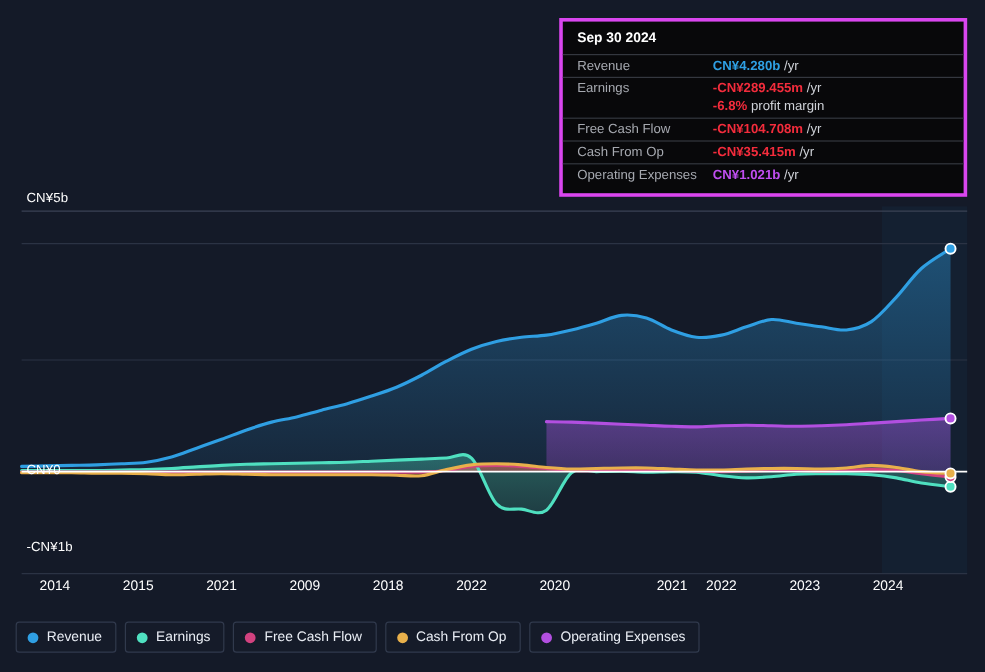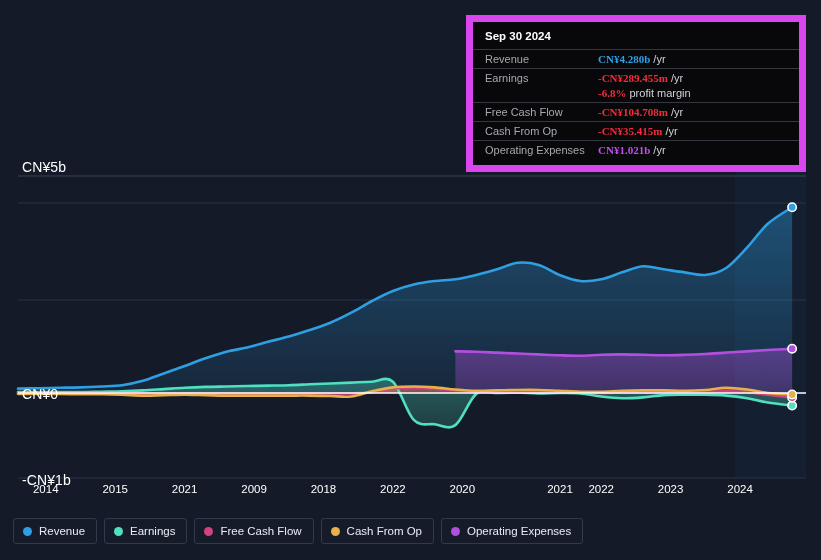--- a/index.html
+++ b/index.html
@@ -24,28 +24,28 @@
   #chart-area {
     position: absolute;
     left: 0; top: 0;
     width: 821px; height: 500px;
   }
   #chart-svg { display: block; }
 
   
   .y-label {
     position: absolute;
-    font-size: 14px;
+    font-size: 11px;
     color: #ffffff;
     letter-spacing: .1px;
     white-space: nowrap;
   }
   #y-label-top   { left: 22px; top: 159px; }
   #y-label-zero  { left: 22px; top: 386px; }
-  #y-label-bot   { left: 22px; top: 472px; }
+  #y-label-bot   { left: 22px; top: 450px; }
 
   #x-axis {
     position: absolute;
     left: 0; top: 483px;
     width: 677px; height: 20px;
   }
   .x-label {
     position: absolute;
     top: 0;
     transform: translateX(-50%);
@@ -53,21 +53,21 @@
     color: #ffffff;
     white-space: nowrap;
   }
 
   
   #tooltip {
     position: absolute;
     left: 466px; top: 15px;
     width: 340px;
     background: #08080a;
-    border: 7px solid #d946ef;
+    border: 3px solid #d946ef;
     box-sizing: border-box;
     padding: 7px 0 6px 0;
     font-size: 11px;
   }
   #tooltip-date {
     font-size: 11.5px;
     font-weight: bold;
     color: #ffffff;
     padding: 1px 12px 7px 12px;
   }
@@ -78,21 +78,21 @@
     border-top: 1px solid #34373f;
   }
   .tt-row.sub { border-top: none; padding-top: 0; }
   .tt-key {
     width: 113px;
     flex: 0 0 113px;
     color: #a6a9b0;
     font-size: 11px;
   }
   .tt-val { font-size: 11px; }
-  .tt-val b { font-weight: bold; font-family: Liberation Serif, serif; }
+  .tt-val b { font-weight: bold; }
   .tt-unit { color: #cfd2d8; font-weight: normal; }
   .c-blue   { color: #2f9fe3; }
   .c-red    { color: #f32c3c; }
   .c-purple { color: #c04ef0; }
 
   
   #legend {
     position: absolute;
     left: 0; top: 513px;
     width: 821px; height: 36px;

